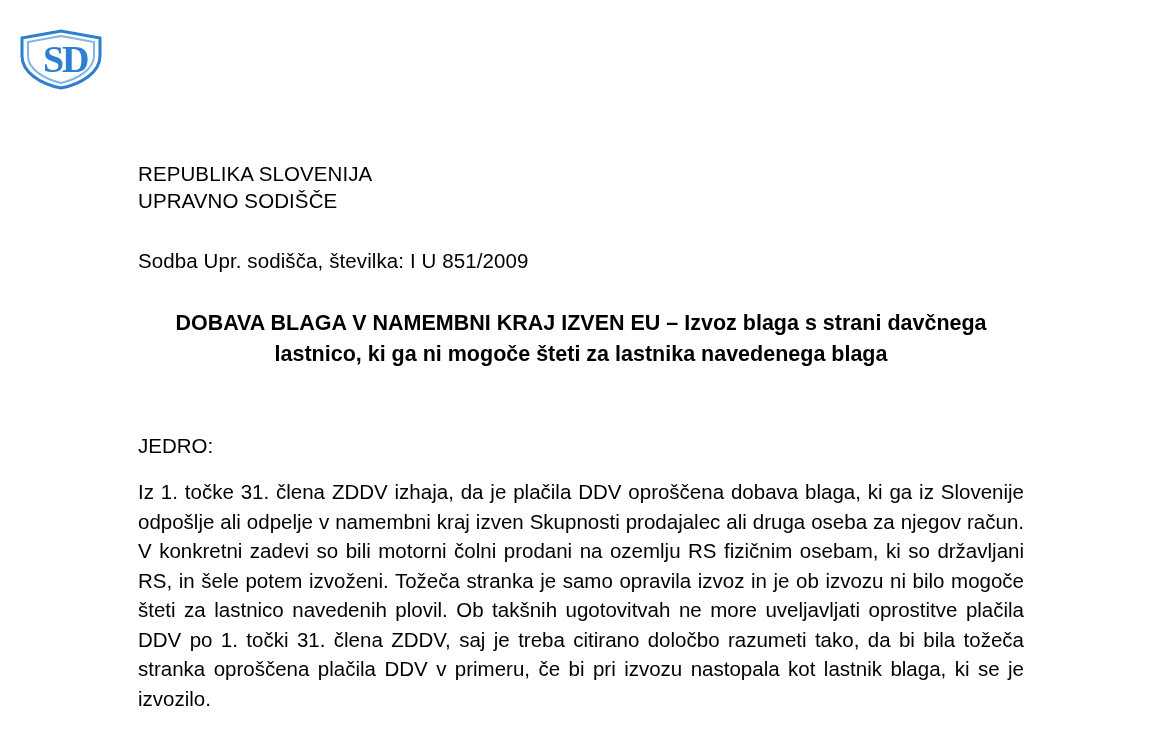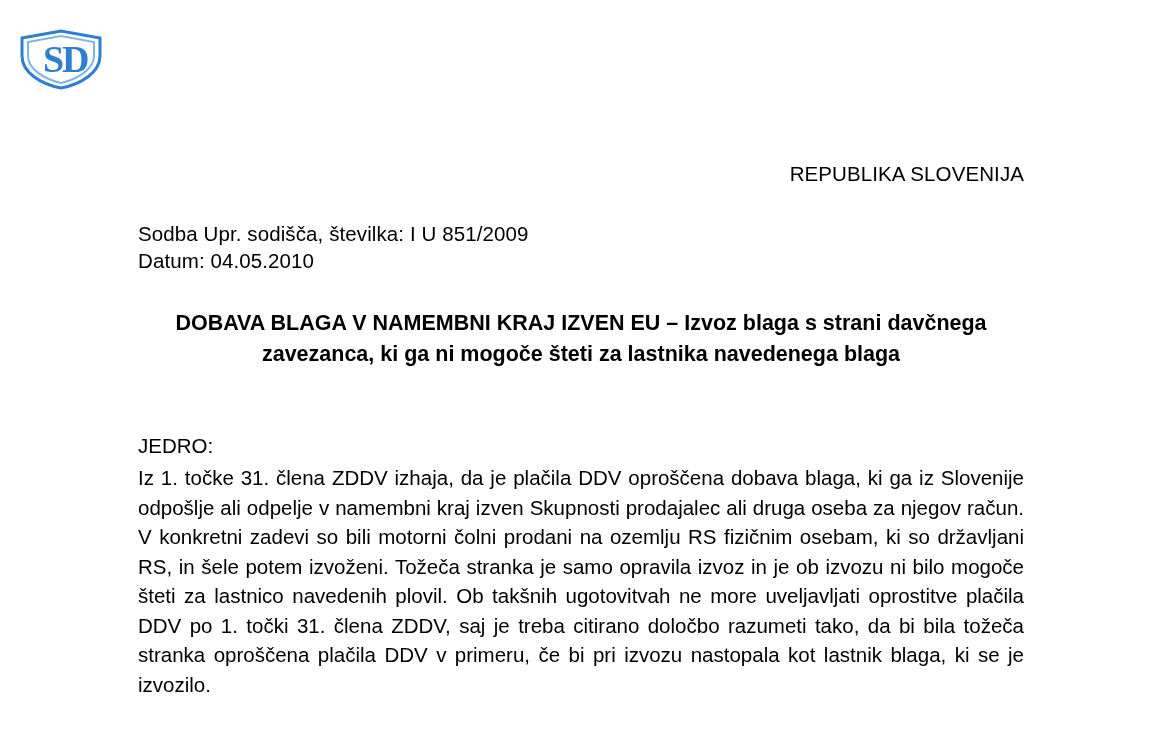--- a/index.html
+++ b/index.html
@@ -33,21 +33,20 @@
   .doc {
     position: absolute;
     left: 138px;
     top: 160px;
     width: 886px;
   }
   .org-block {
     font-size: 20.5px;
     line-height: 27px;
     letter-spacing: 0.1px;
-    text-align: right;
   }
   .meta-block {
     margin-top: 33px;
     font-size: 20.5px;
     line-height: 27px;
     letter-spacing: 0.1px;
   }
   .doc-title {
     margin-top: 34px;
     font-size: 21.5px;
@@ -61,49 +60,49 @@
   }
   .section-heading {
     font-size: 20.5px;
     font-weight: normal;
     line-height: 27px;
   }
   .section-body {
     font-size: 20.5px;
     line-height: 29.5px;
     text-align: justify;
-    margin-top: 4px;
+    margin-top: 18px;
   }
 </style>
 </head>
 <body>
 
 <div class="page">
 
   <div class="logo">
     <svg width="86" height="62" viewBox="0 0 86 62" xmlns="http://www.w3.org/2000/svg">
       <path d="M4 10 L43 3 L82 10 L82 28 C82 44 64 56 43 60 C22 56 4 44 4 28 Z" fill="#ffffff" stroke="#2f7fd0" stroke-width="3"></path>
       <path d="M10 14 L43 8 L76 14 L76 28 C76 41 60 51 43 55 C26 51 10 41 10 28 Z" fill="none" stroke="#7fb6e6" stroke-width="2"></path>
       <text x="25" y="44" font-family="'Liberation Serif', serif" font-size="38" font-weight="bold" fill="#2f7fd0">S</text>
       <text x="44" y="44" font-family="'Liberation Serif', serif" font-size="38" font-weight="bold" fill="#2f7fd0">D</text>
     </svg>
   </div>
 
   <div class="doc">
 
     <div class="org-block">
       <div>REPUBLIKA SLOVENIJA</div>
+      <div>UPRAVNO SODIŠČE</div>
     </div>
 
     <div class="meta-block">
       <div>Sodba Upr. sodišča, številka: I U 851/2009</div>
-      <div>Datum: 04.05.2010</div>
     </div>
 
-    <div class="doc-title">DOBAVA BLAGA V NAMEMBNI KRAJ IZVEN EU – Izvoz blaga s strani davčnega zavezanca, ki ga ni mogoče šteti za lastnika navedenega blaga</div>
+    <div class="doc-title">DOBAVA BLAGA V NAMEMBNI KRAJ IZVEN EU – Izvoz blaga s strani davčnega lastnico, ki ga ni mogoče šteti za lastnika navedenega blaga</div>
 
     <div class="section">
       <div class="section-heading">JEDRO:</div>
       <div class="section-body">Iz 1. točke 31. člena ZDDV izhaja, da je plačila DDV oproščena dobava blaga, ki ga iz Slovenije odpošlje ali odpelje v namembni kraj izven Skupnosti prodajalec ali druga oseba za njegov račun. V konkretni zadevi so bili motorni čolni prodani na ozemlju RS fizičnim osebam, ki so državljani RS, in šele potem izvoženi. Tožeča stranka je samo opravila izvoz in je ob izvozu ni bilo mogoče šteti za lastnico navedenih plovil. Ob takšnih ugotovitvah ne more uveljavljati oprostitve plačila DDV po 1. točki 31. člena ZDDV, saj je treba citirano določbo razumeti tako, da bi bila tožeča stranka oproščena plačila DDV v primeru, če bi pri izvozu nastopala kot lastnik blaga, ki se je izvozilo.</div>
     </div>
 
   </div>
 </div>
 
 </body></html>

